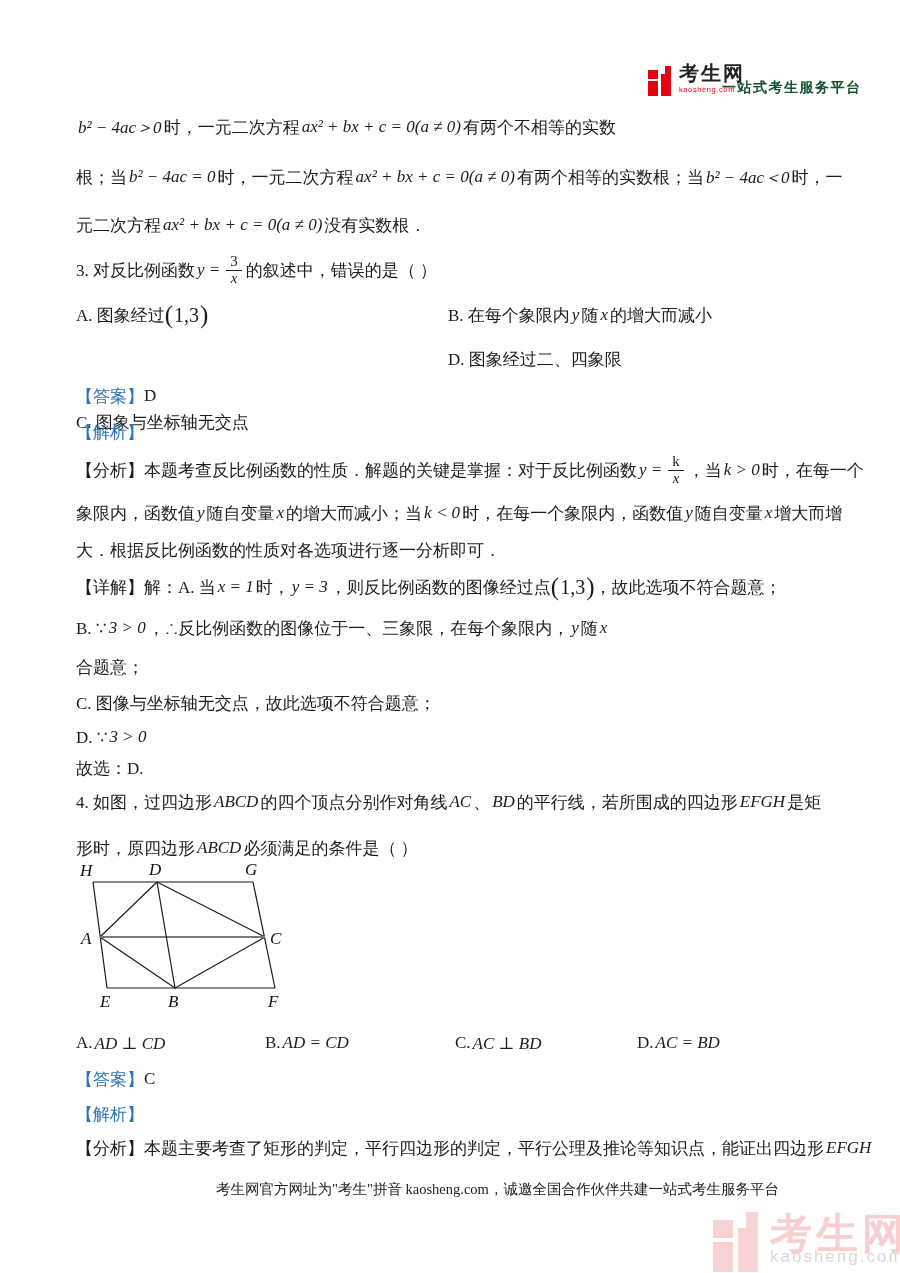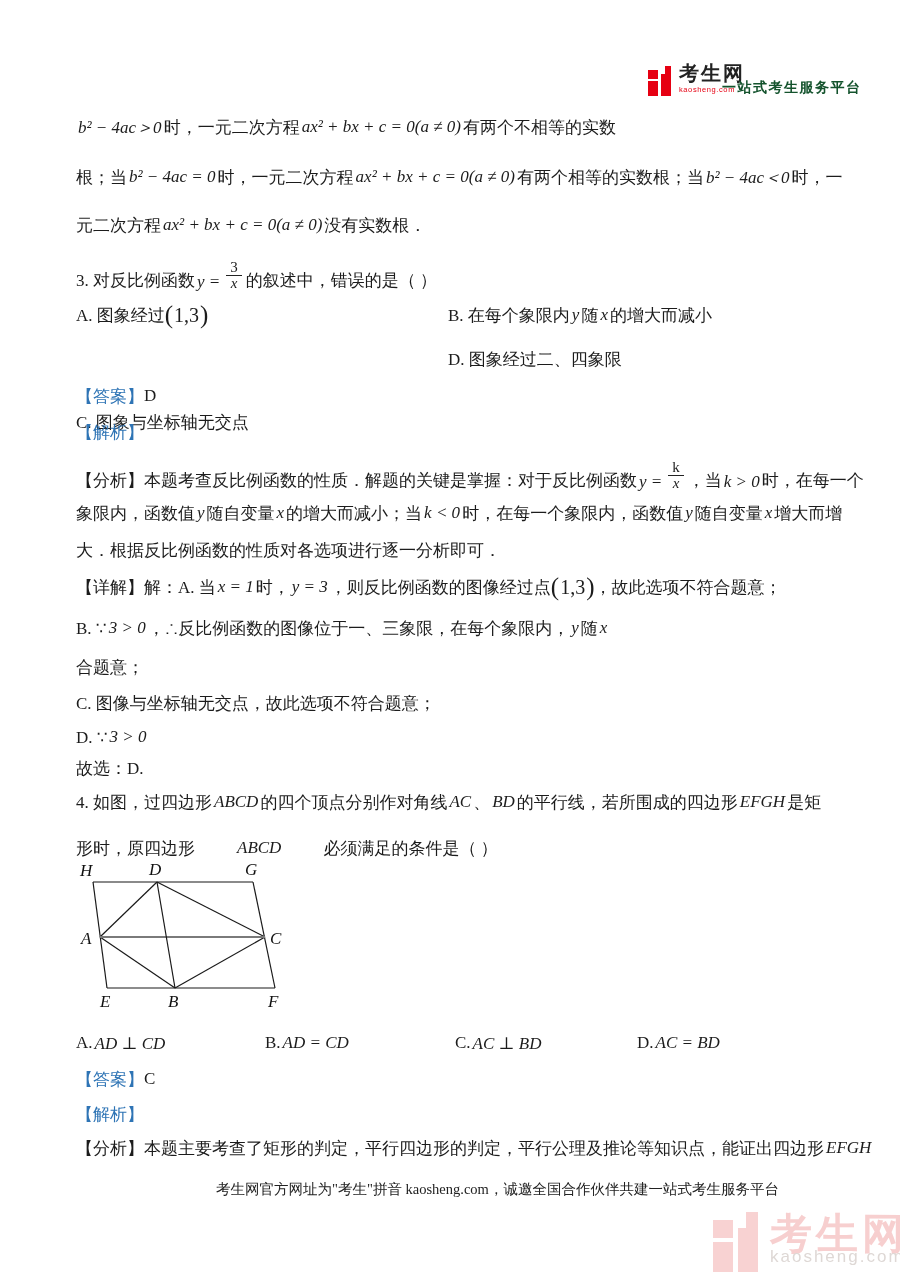--- a/index.html
+++ b/index.html
@@ -2,21 +2,21 @@
 <html><head>
 <meta charset="utf-8">
 <style>
   html,body{margin:0;padding:0;}
   body{
     width:900px;height:1273px;position:relative;background:#ffffff;overflow:hidden;
     font-family:"Liberation Serif","DejaVu Serif",serif;color:#1c1c1c;
   }
   .line{position:absolute;left:76px;white-space:nowrap;display:flex;align-items:center;
         height:30px;font-size:17px;}
-  .line.tall{height:44px;align-items:flex-end;}
+  .line.tall{height:44px;}
   .cn{color:#1c1c1c;}
   .math{font-style:italic;font-family:"Liberation Serif","DejaVu Serif",serif;padding:0 2px;}
   .blue{color:#2e74b5;}
   .frac{display:inline-flex;flex-direction:column;align-items:center;line-height:1.05;
         font-size:15px;vertical-align:middle;margin:0 3px;}
   .frac .num{padding:0 5px;}
   .frac .den{border-top:1px solid #222;padding:0 5px;font-style:italic;}
   .bpw{display:inline-flex;align-items:center;}
   .bp{font-size:25px;font-weight:400;line-height:1;transform:translateY(-1px);}
   .bpi{font-size:20px;padding:0 1px;}
@@ -181,21 +181,21 @@
     <span class="cn">4. 如图，过四边形 </span>
     <span class="math">ABCD</span>
     <span class="cn"> 的四个顶点分别作对角线 </span>
     <span class="math">AC</span>
     <span class="cn"> 、</span>
     <span class="math">BD</span>
     <span class="cn"> 的平行线，若所围成的四边形 </span>
     <span class="math">EFGH</span>
     <span class="cn"> 是矩</span>
   </div>
-<div class="line" style="top:833px;gap:40px;">
+<div class="line" style="top:833px;">
     <span class="cn">形时，原四边形 </span>
     <span class="math">ABCD</span>
     <span class="cn"> 必须满足的条件是（  ）</span>
   </div>
 <div class="line" style="top:1028px;">
     <span class="cn">A.  </span>
     <span class="math">AD ⊥ CD</span>
   </div>
 <div class="line" style="top:1028px;left:265px;">
     <span class="cn">B.  </span>

